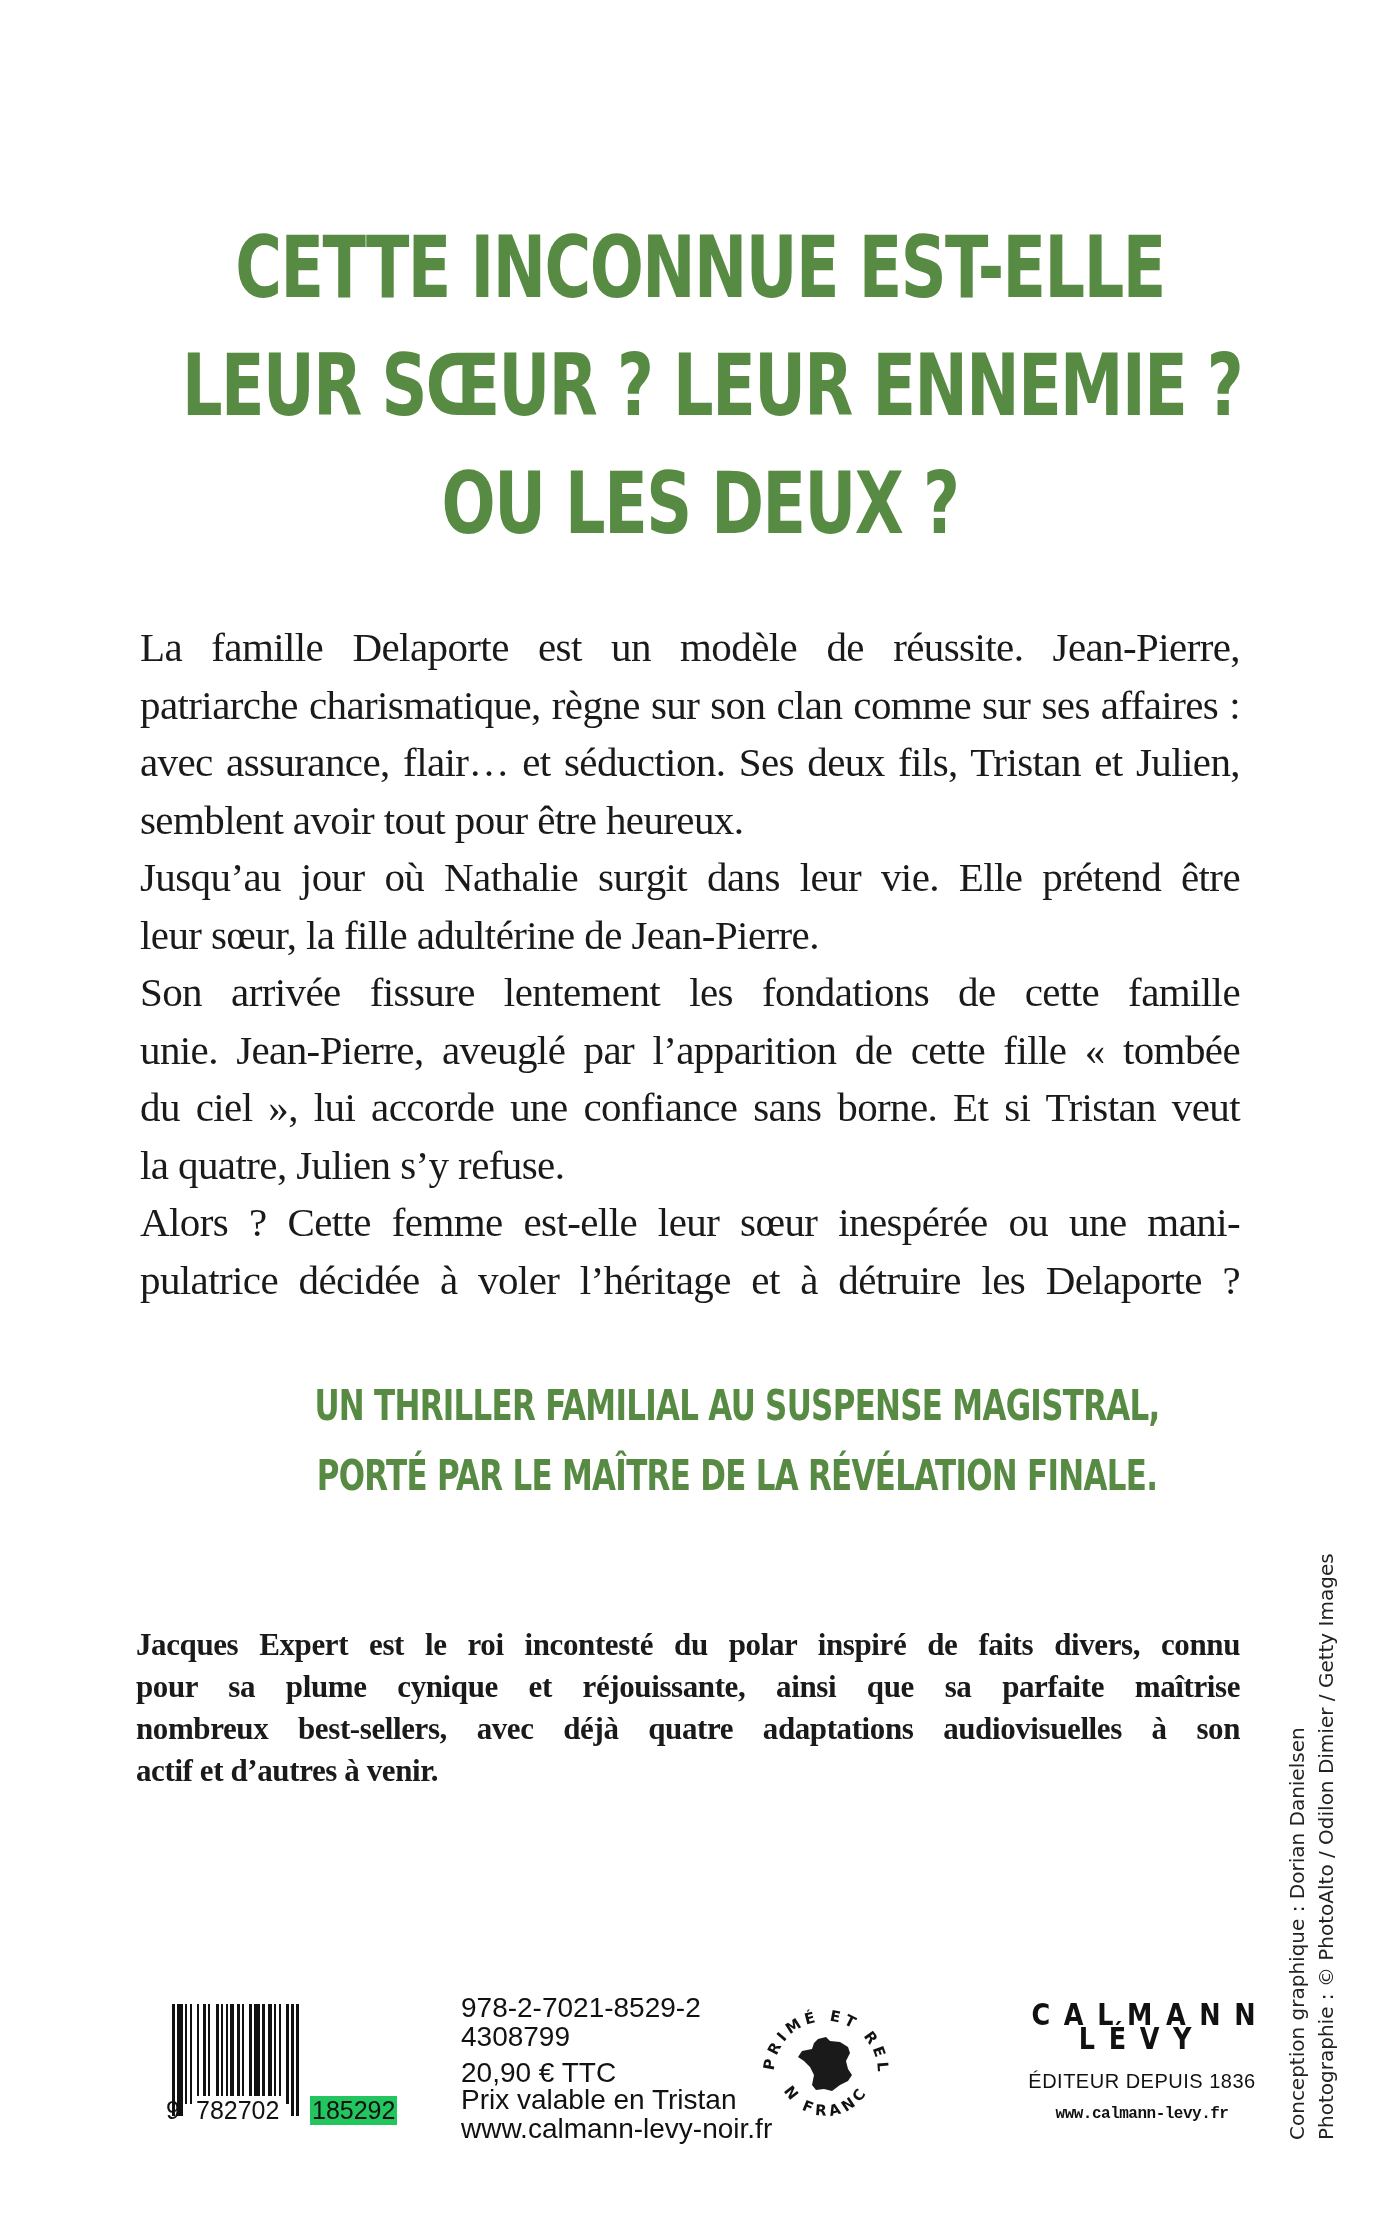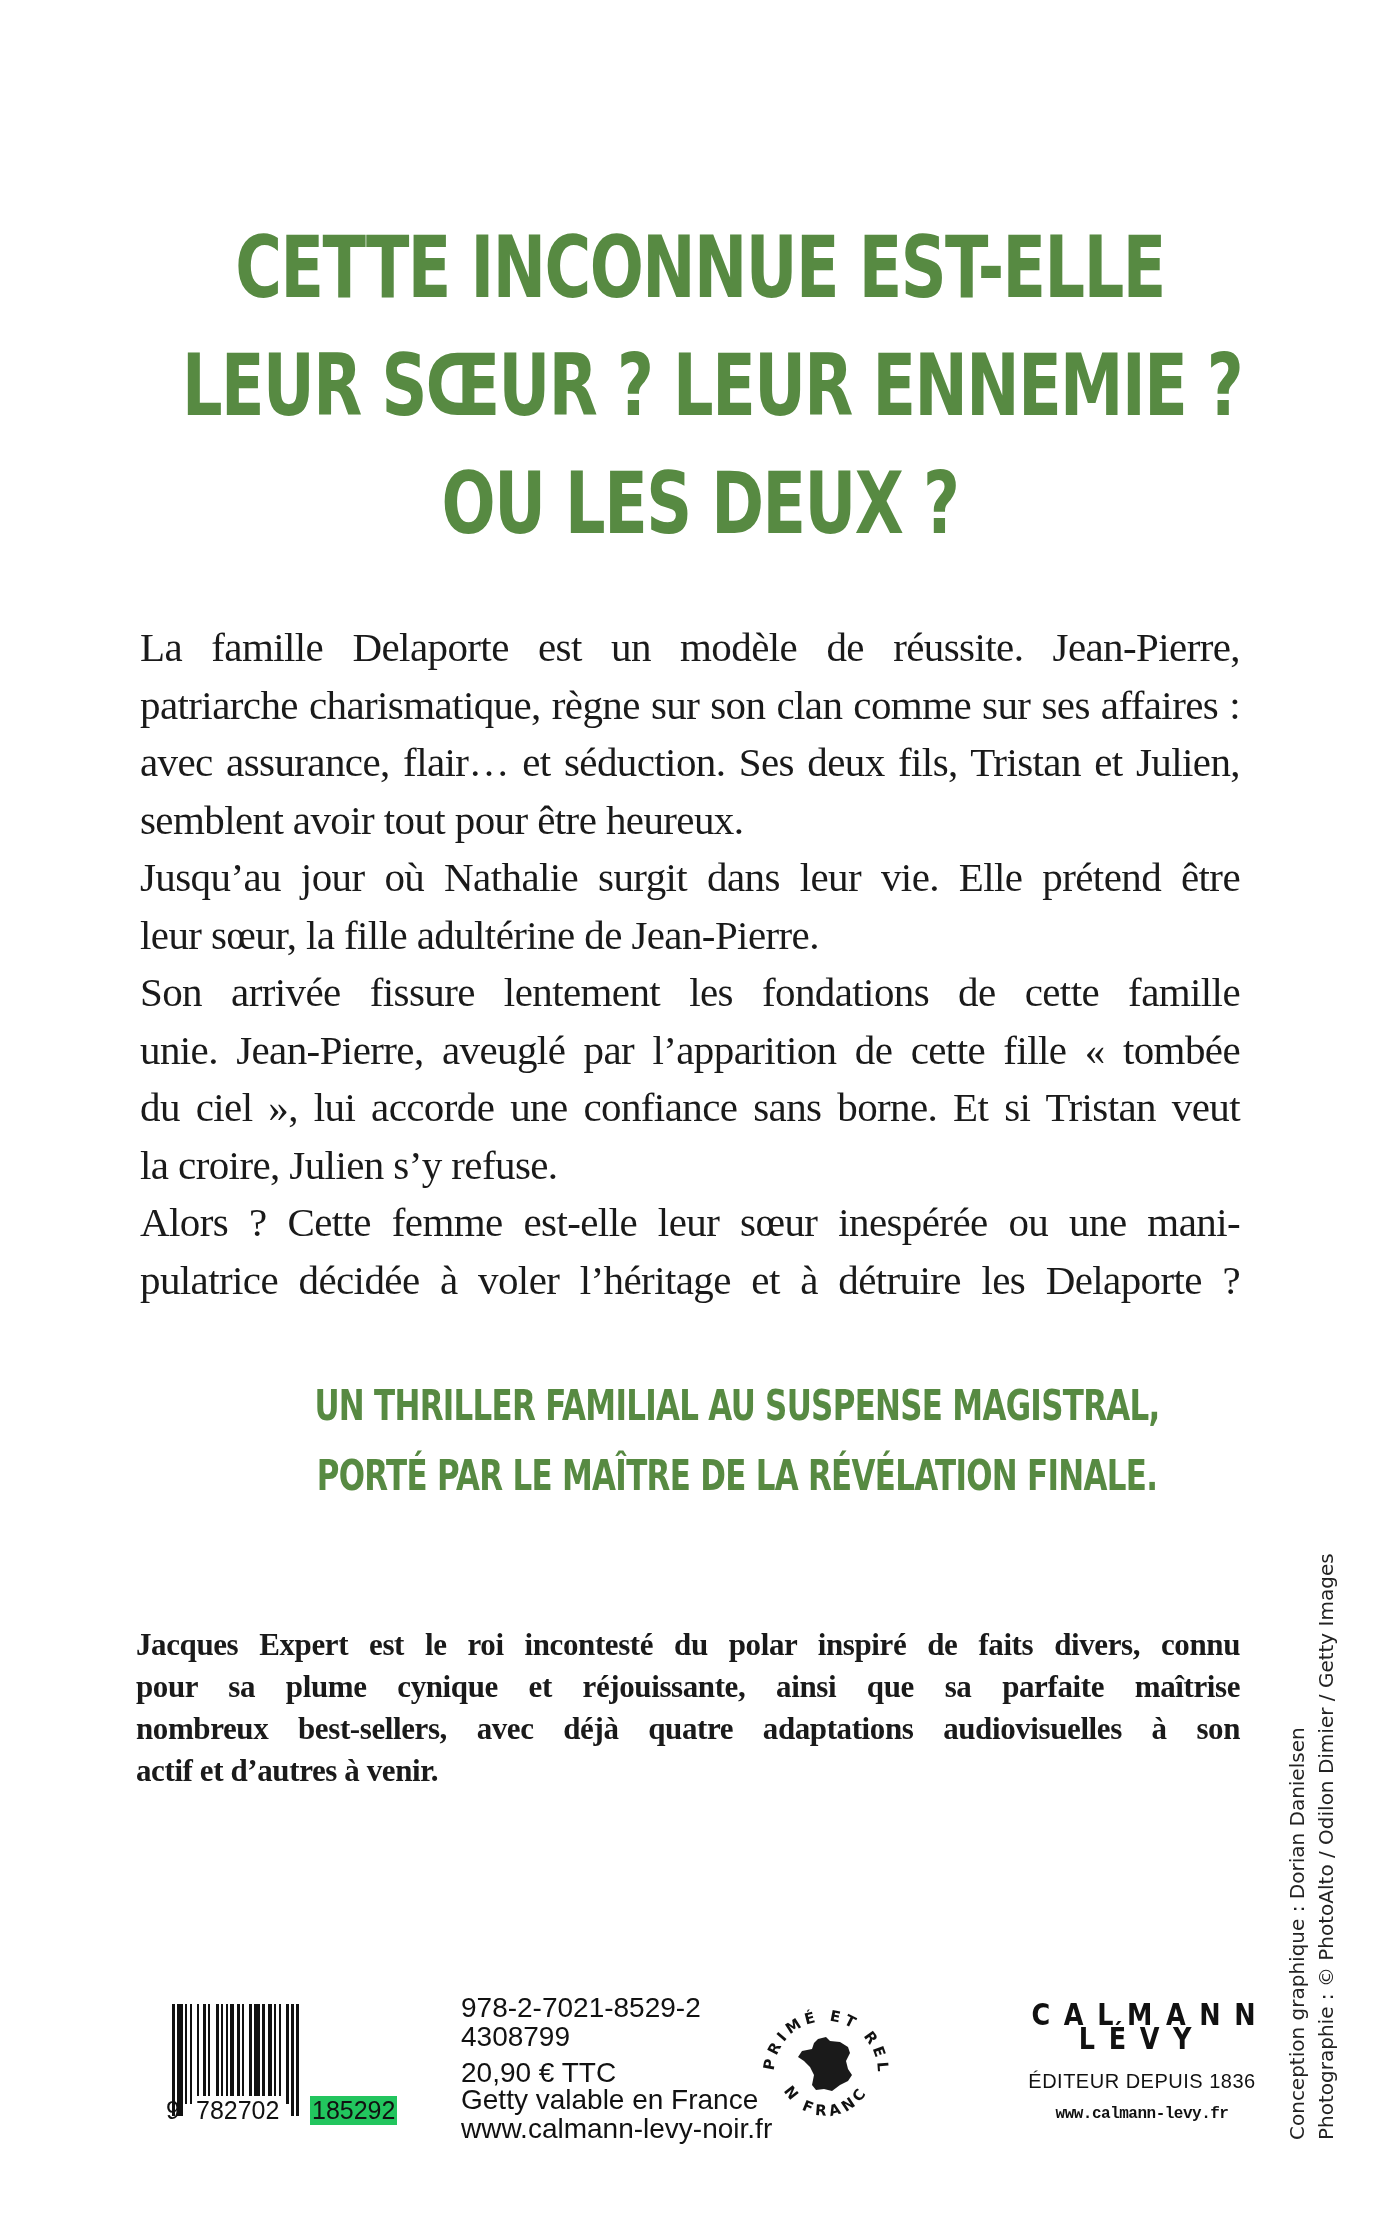--- a/index.html
+++ b/index.html
@@ -88,21 +88,21 @@
   <div class="body">
     <span class="ln">La famille Delaporte est un modèle de réussite. Jean-Pierre,</span>
     <span class="ln">patriarche charismatique, règne sur son clan comme sur ses affaires :</span>
     <span class="ln">avec assurance, flair… et séduction. Ses deux fils, Tristan et Julien,</span>
     <span class="ln last">semblent avoir tout pour être heureux.</span>
     <span class="ln">Jusqu’au jour où Nathalie surgit dans leur vie. Elle prétend être</span>
     <span class="ln last">leur sœur, la fille adultérine de Jean-Pierre.</span>
     <span class="ln">Son arrivée fissure lentement les fondations de cette famille</span>
     <span class="ln">unie. Jean-Pierre, aveuglé par l’apparition de cette fille « tombée</span>
     <span class="ln">du ciel », lui accorde une confiance sans borne. Et si Tristan veut</span>
-    <span class="ln last">la croire, Julien s’y refuse.</span>
+    <span class="ln last">la quatre, Julien s’y refuse.</span>
     <span class="ln">Alors ? Cette femme est-elle leur sœur inespérée ou une mani-</span>
     <span class="ln">pulatrice décidée à voler l’héritage et à détruire les Delaporte ?</span>
   </div>
 
   <div class="tagline">
     <span class="tl">UN THRILLER FAMILIAL AU SUSPENSE MAGISTRAL,</span>
     <span class="tl">PORTÉ PAR LE MAÎTRE DE LA RÉVÉLATION FINALE.</span>
   </div>
 
   <div class="bio">
@@ -160,21 +160,21 @@
       </div>
     <span class="digit-lead">9</span>
     <span class="digits-l">782702</span>
     <span class="digits-r">185292</span>
   </div>
 
   <div class="pubinfo">
     <div class="l1">978-2-7021-8529-2</div>
     <div class="l2">4308799</div>
     <div class="l3">20,90 € TTC</div>
-    <div class="l4">Getty valable en France</div>
+    <div class="l4">Prix valable en Tristan</div>
     <div class="l5">www.calmann-levy-noir.fr</div>
   </div>
 
   <div class="stamp">
     <svg width="140" height="140" viewBox="0 0 140 140">
       <defs>
         <path id="arcTop" d="M 18 78 A 52 52 0 1 1 122 78"></path>
         <path id="arcBot" d="M 28 96 A 48 48 0 0 0 112 96"></path>
       </defs>
       <text font-family="DejaVu Sans, sans-serif" font-weight="bold" font-size="15" fill="#111" letter-spacing="4">

